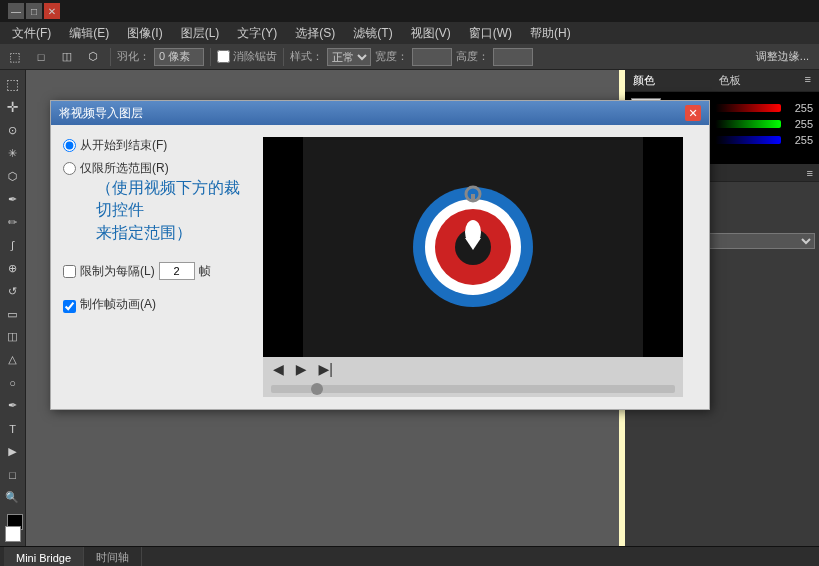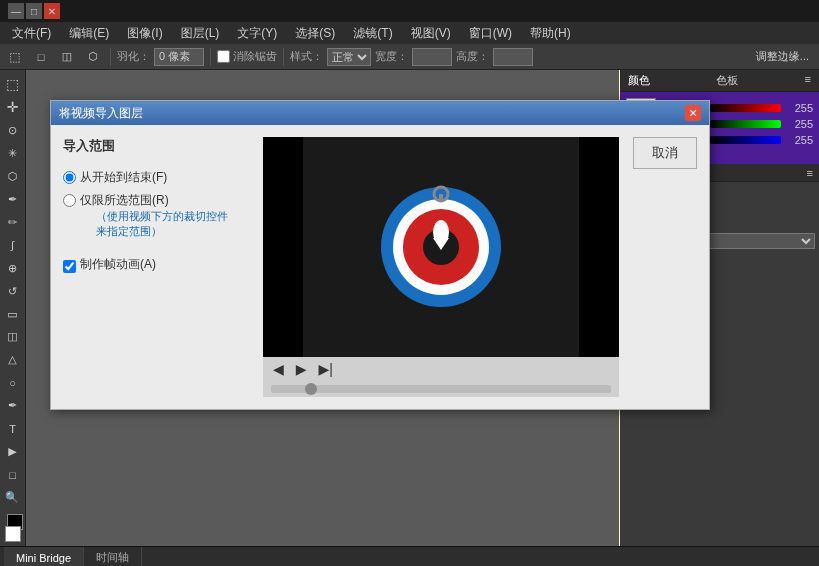--- a/index.html
+++ b/index.html
@@ -123,22 +123,22 @@
     }
     .canvas-bg {
       position: absolute;
       inset: 0;
       background: #5a5a5a;
     }
 
     
     .right-panel {
       width: 200px;
-      background: #4c1d95;
-      border-left: 1px solid #fef9c3;
+      background: #000000;
+      border-left: 6px solid #fef9c3;
       display: flex;
       flex-direction: column;
     }
     .panel-header {
       background: #2d2d2d;
       padding: 3px 8px;
       font-size: 11px;
       color: #ccc;
       border-bottom: 1px solid #222;
       display: flex;
@@ -256,21 +256,21 @@
     .dialog-section-title {
       font-size: 13px;
       color: #333;
       font-weight: bold;
       margin-bottom: 6px;
     }
     .radio-group { display: flex; flex-direction: column; gap: 6px; }
     .radio-row { display: flex; align-items: flex-start; gap: 4px; color: #333; font-size: 12px; }
     .radio-row input[type=radio] { margin-top: 2px; }
     .radio-sub {
-      font-size: 11px;
+      font-size: 16px;
       color: #1a6bb0;
       margin-left: 16px;
       line-height: 1.4;
     }
     .checkbox-row {
       display: flex; align-items: flex-end; gap: 4px; color: #333; font-size: 12px;
       margin-top: 6px;
     }
     .frame-row {
       display: flex; align-items: center; gap: 4px; color: #333; font-size: 12px;
@@ -510,34 +510,39 @@
     <div class="dialog">
 
       <div class="dialog-title-bar">
         <span>将视频导入图层</span>
         <button class="dialog-close-btn">✕</button>
       </div>
 
       <div class="dialog-body">
 
         <div class="dialog-left">
-          <div class="dialog-section-title">导入范围</div>
           <div class="radio-group">
             <div class="radio-row">
               <input type="radio" name="import_range" checked="" style="">
               <span>从开始到结束(F)</span>
             </div>
             <div class="radio-row">
               <input type="radio" name="import_range" style="">
               <div>
                 <span>仅限所选范围(R)</span>
                 <div class="radio-sub">（使用视频下方的裁切控件<br>来指定范围）</div>
               </div>
             </div>
           </div>
+          <div class="frame-row" style="margin-top:10px;">
+            <input type="checkbox" style="">
+            <span>限制为每隔(L)</span>
+            <input class="frame-input" type="text" value="2" style="">
+            <span>帧</span>
+          </div>
           <div class="checkbox-row" style="margin-top:8px;">
             <input type="checkbox" checked="" style="">
             <span>制作帧动画(A)</span>
           </div>
         </div>
 
         <div style="flex:1;display:flex;flex-direction:column;">
           <div class="video-preview">
             <div class="video-black-bars left"></div>
             <div class="video-black-bars right"></div>
@@ -567,21 +572,20 @@
           </div>
 
           <div class="scrub-bar">
             <div class="scrub-track">
               <div class="scrub-thumb"></div>
             </div>
           </div>
         </div>
 
         <div class="dialog-buttons">
-          <button class="btn-cancel">取消</button>
         </div>
       </div>
     </div>
   </div>
 </div>
 
 <div class="bottom-bar">
   <div class="bottom-tab active">Mini Bridge</div>
   <div class="bottom-tab">时间轴</div>
 </div>

